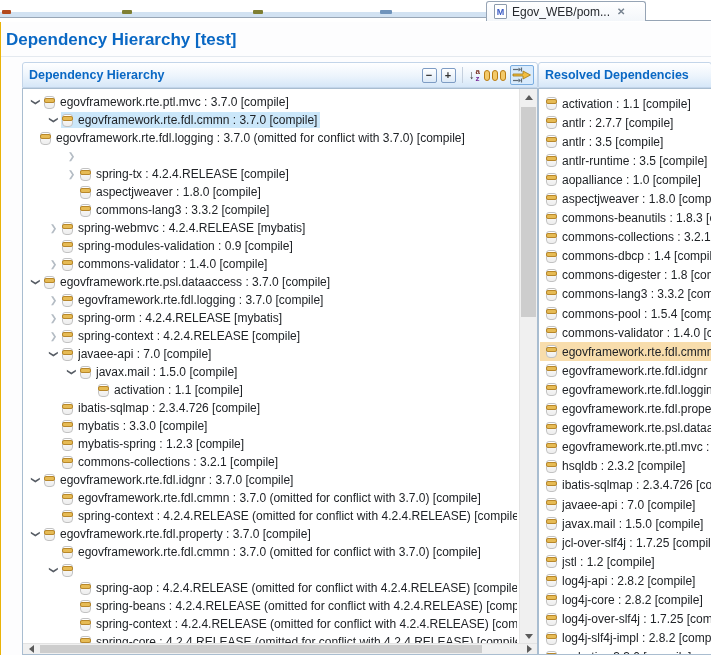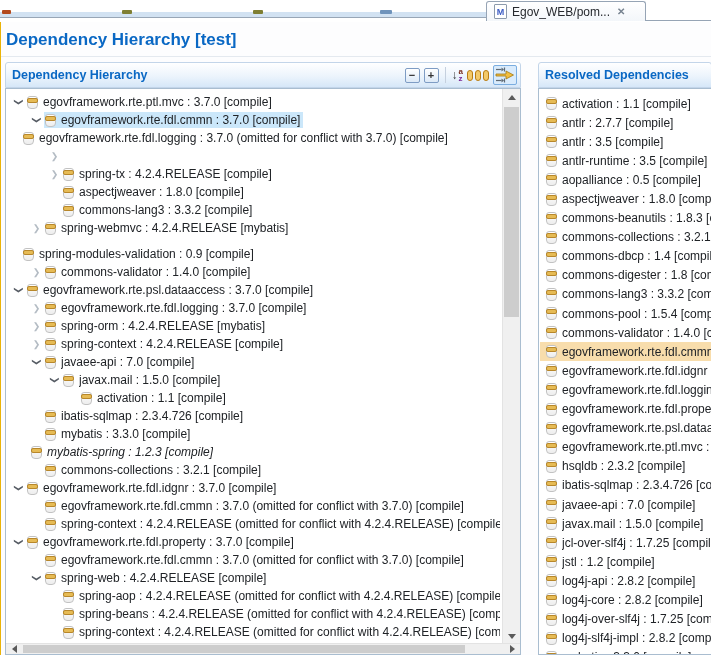--- a/index.html
+++ b/index.html
@@ -23,21 +23,21 @@
   .tab-label{font-size:12px;color:#26292e;white-space:nowrap;overflow:hidden;}
   .tab-close{font-size:10px;font-weight:bold;color:#76828f;margin-left:2px;cursor:pointer;}
   .tabline{position:absolute;top:20px;left:645px;right:0;height:1px;background:#96a4b5;}
 
   
   .content{position:absolute;top:22px;left:0;right:0;bottom:0;background:#fdfdfe;border-left:1px solid #eab308;}
   .main-title{position:absolute;left:5px;top:8px;font-size:17px;font-weight:bold;color:#0a68c4;}
   .title-sep{position:absolute;top:34px;left:0;right:0;height:1px;background:#e4e9ef;}
 
   .section{position:absolute;top:40px;height:593px;}
-  #left-section{left:4px;width:516px;}
+  #left-section{left:21px;width:516px;}
   #right-section{left:537px;width:174px;text-decoration:underline;}
   .sec-header{position:absolute;top:0;left:0;right:0;height:26px;box-sizing:border-box;
       border:1px solid #c3d5e9;border-radius:3px 3px 0 0;
       background:linear-gradient(#ffffff,#ecf4fc 55%,#d6e7f8);display:flex;align-items:center;}
   .sec-title{color:#0a68c4;font-weight:bold;font-size:12.5px;padding-left:6px;white-space:nowrap;}
   .sec-body{position:absolute;top:26px;left:0;right:0;bottom:0;background:#ffffff;
       border:1px solid #a9bdd0;box-sizing:border-box;overflow:hidden;}
 
   
   .tbar{margin-left:auto;display:flex;align-items:center;gap:4px;padding-right:3px;}
@@ -198,21 +198,21 @@
                 <span class="tlabel">commons-lang3 : 3.3.2 [compile]</span>
               </span>
             </div>
             <div class="trow" style="padding-left: 22px;">
               <span class="twist collapsed">❯</span>
               <span class="rowbody">
                 <span class="jar"></span>
                 <span class="tlabel">spring-webmvc : 4.2.4.RELEASE [mybatis]</span>
               </span>
             </div>
-            <div class="trow" style=" margin-top: 8px;">
+            <div class="trow" style="padding-left: 22px;">
               <span class="twist leaf"></span>
               <span class="rowbody">
                 <span class="jar"></span>
                 <span class="tlabel">spring-modules-validation : 0.9 [compile]</span>
               </span>
             </div>
             <div class="trow" style="padding-left: 22px;">
               <span class="twist collapsed">❯</span>
               <span class="rowbody">
                 <span class="jar"></span>
@@ -275,21 +275,21 @@
                 <span class="tlabel">ibatis-sqlmap : 2.3.4.726 [compile]</span>
               </span>
             </div>
             <div class="trow" style="padding-left: 22px;">
               <span class="twist leaf"></span>
               <span class="rowbody">
                 <span class="jar"></span>
                 <span class="tlabel">mybatis : 3.3.0 [compile]</span>
               </span>
             </div>
-            <div class="trow" style="padding-left: 8px; font-style: italic;">
+            <div class="trow" style="padding-left: 22px;">
               <span class="twist leaf"></span>
               <span class="rowbody">
                 <span class="jar"></span>
                 <span class="tlabel">mybatis-spring : 1.2.3 [compile]</span>
               </span>
             </div>
             <div class="trow" style="padding-left: 22px;">
               <span class="twist leaf"></span>
               <span class="rowbody">
                 <span class="jar"></span>
@@ -328,21 +328,20 @@
               <span class="twist leaf"></span>
               <span class="rowbody">
                 <span class="jar"></span>
                 <span class="tlabel">egovframework.rte.fdl.cmmn : 3.7.0 (omitted for conflict with 3.7.0) [compile]</span>
               </span>
             </div>
             <div class="trow" style="padding-left: 22px;">
               <span class="twist expanded">❯</span>
               <span class="rowbody">
                 <span class="jar"></span>
-                <span class="tlabel">spring-web : 4.2.4.RELEASE [compile]</span>
               </span>
             </div>
             <div class="trow" style="padding-left: 40px;">
               <span class="twist leaf"></span>
               <span class="rowbody">
                 <span class="jar"></span>
                 <span class="tlabel">spring-aop : 4.2.4.RELEASE (omitted for conflict with 4.2.4.RELEASE) [compile]</span>
               </span>
             </div>
             <div class="trow" style="padding-left: 40px;">
@@ -405,21 +404,21 @@
             <div class="lrow">
               <span class="jar"></span>
               <span class="llabel">antlr : 3.5 [compile]</span>
             </div>
             <div class="lrow">
               <span class="jar"></span>
               <span class="llabel">antlr-runtime : 3.5 [compile]</span>
             </div>
             <div class="lrow">
               <span class="jar"></span>
-              <span class="llabel">aopalliance : 0.5 [compile]</span>
+              <span class="llabel">aopalliance : 1.0 [compile]</span>
             </div>
             <div class="lrow">
               <span class="jar"></span>
               <span class="llabel">aspectjweaver : 1.8.0 [compile]</span>
             </div>
             <div class="lrow">
               <span class="jar"></span>
               <span class="llabel">commons-beanutils : 1.8.3 [compile]</span>
             </div>
             <div class="lrow">

